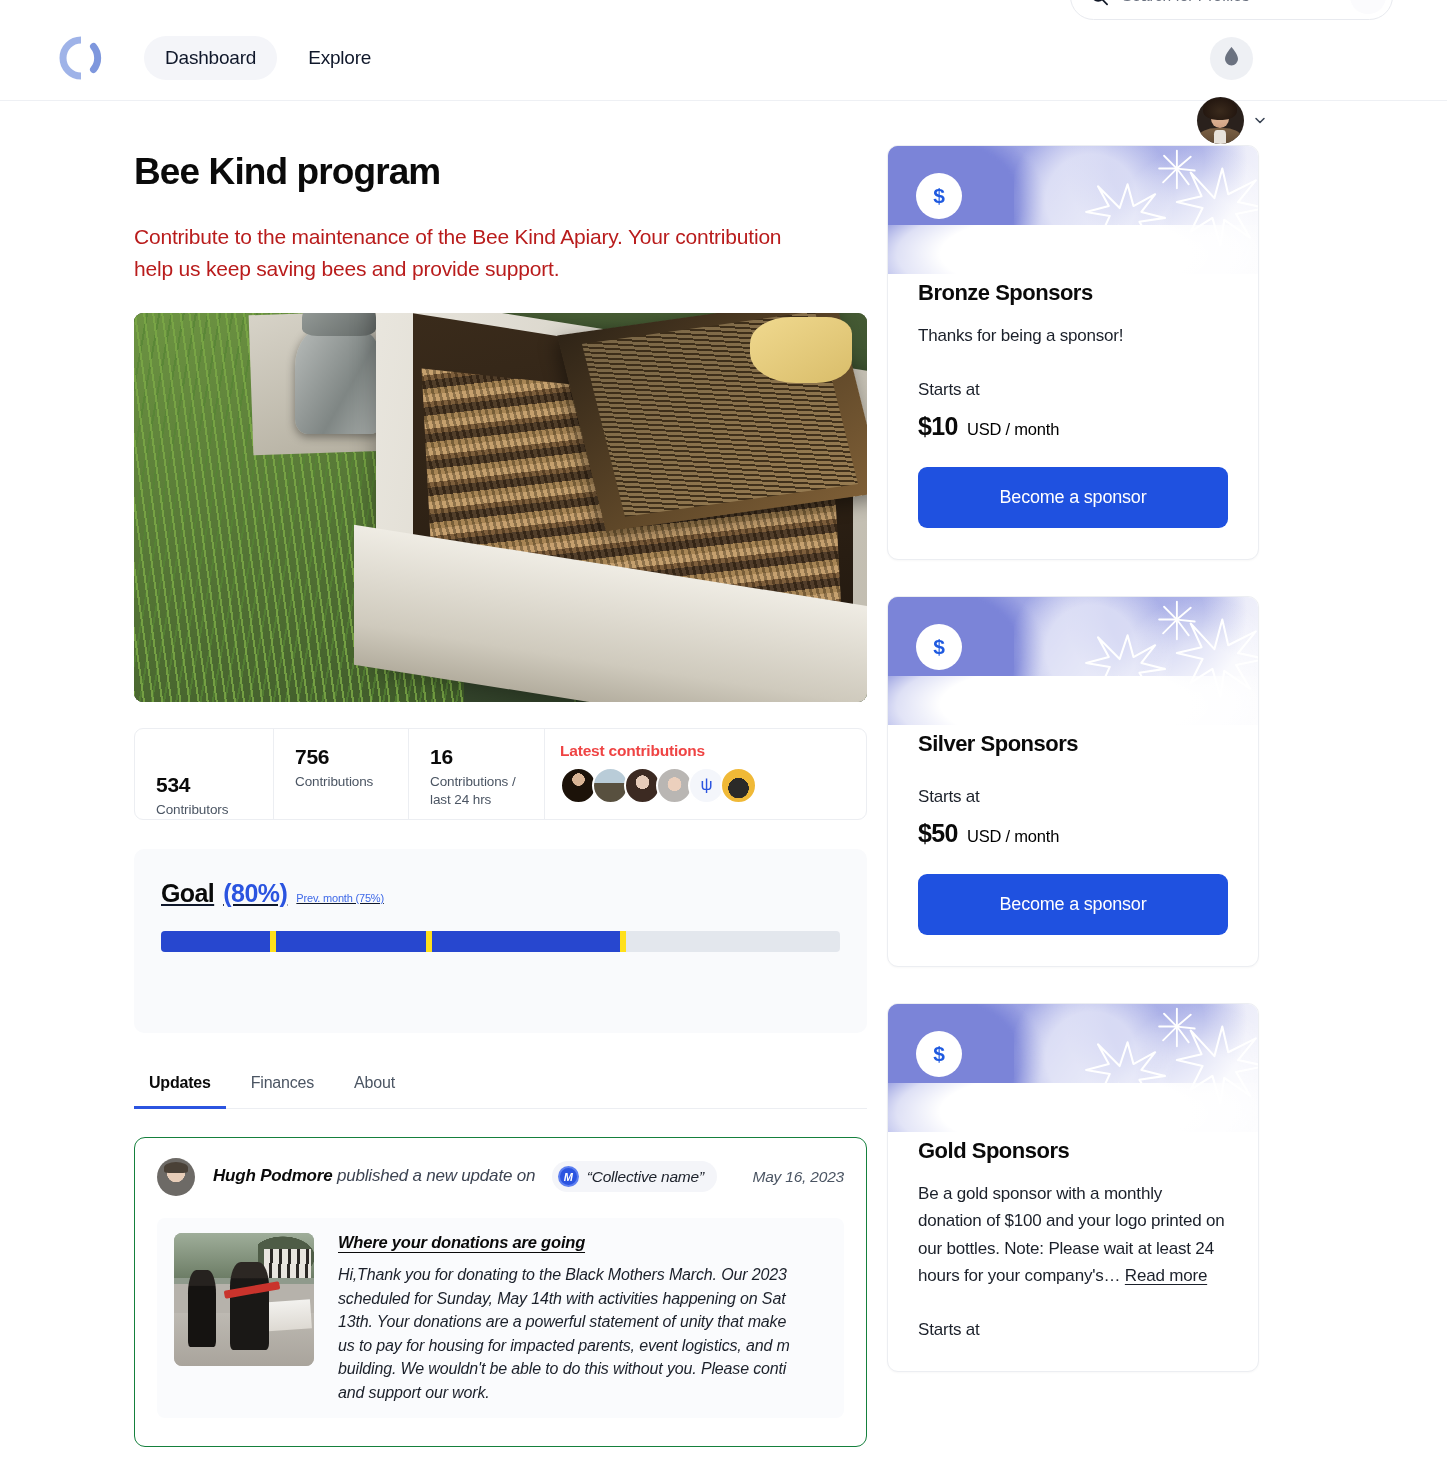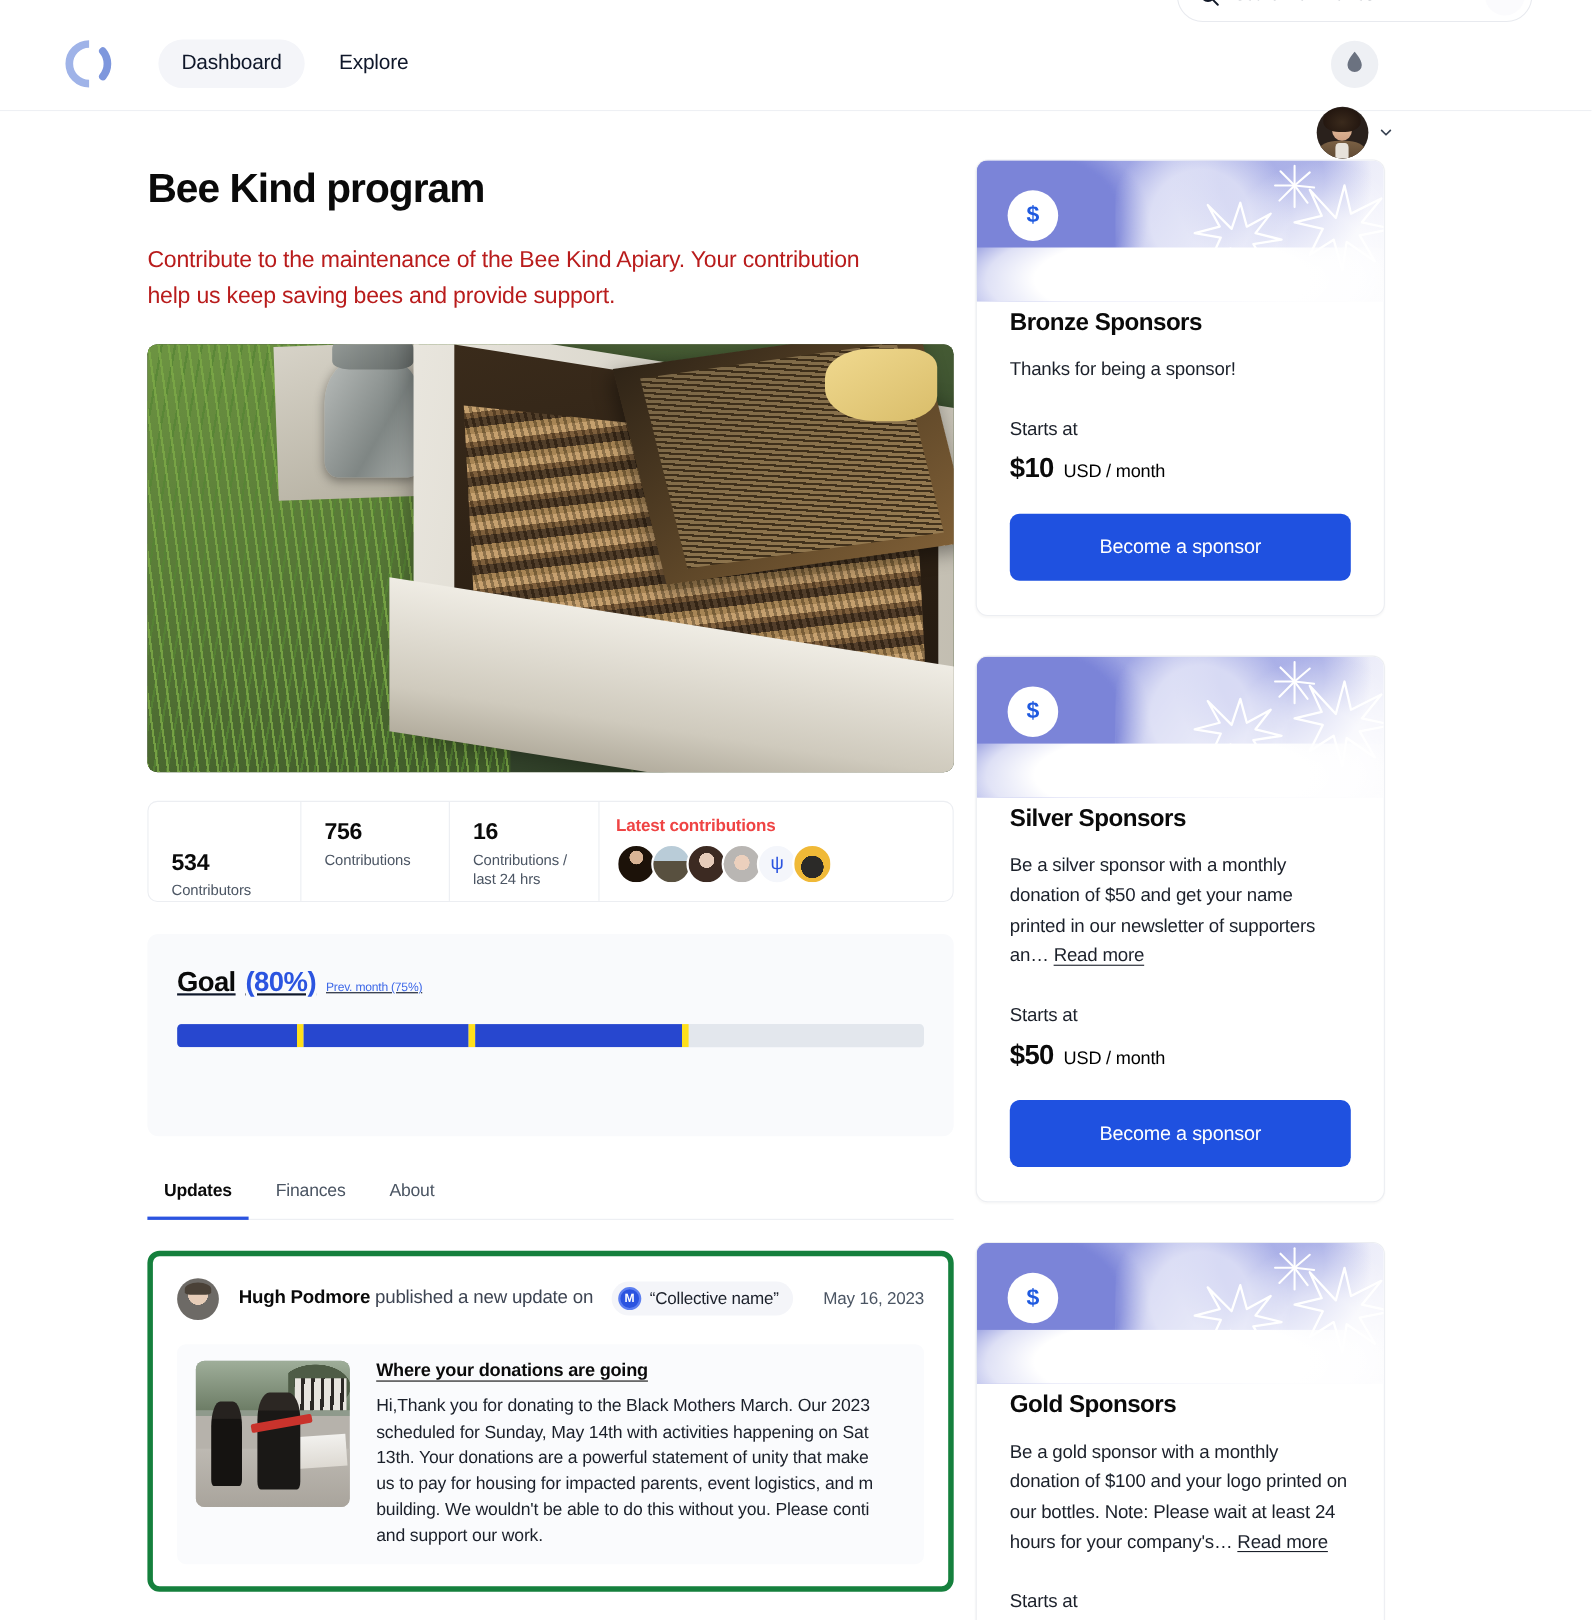--- a/index.html
+++ b/index.html
@@ -225,22 +225,22 @@
     font-size: 16px; padding: 8px 15px 16px 15px; color: #4b5563; letter-spacing: -0.2px;
     position: relative; cursor: pointer;
   }
   .tab.active { color: #0a0a0a; font-weight: bold; }
   .tab.active::after {
     content: ""; position: absolute; left: 0; right: 0; bottom: -1px; height: 3px; background: #2b54e0;
   }
 
   
   .update-card {
-    margin-top: 28px; width: 733px; height: 310px; border: 5px solid #15803d;
-    border-radius: 11px; padding: 20px 22px 0 22px; background: #fff; overflow: hidden;
+    margin-top: 28px; width: 733px; height: 310px; border: 1px solid #15803d;
+    border-radius: 11px; padding: 20px 22px 0 22px; background: #fff; overflow: hidden; font-style: italic;
   }
   .upd-head { display: flex; align-items: center; }
   .upd-av { width: 38px; height: 38px; border-radius: 50%; overflow: hidden; flex: 0 0 auto; position: relative;
     background: radial-gradient(circle at 50% 40%, #e7cdb8 0 30%, #6d6a66 31% 100%); }
   .upd-av::after { content:""; position:absolute; left:18%; top:10%; width:64%; height:30%;
     background:#4a4137; border-radius:50% 50% 20% 20%; }
   .upd-text { margin-left: 18px; font-size: 17px; color: #3d4452; letter-spacing: -0.2px; }
   .upd-author { font-weight: bold; color: #0a0a0a; }
   .upd-badge {
     display: inline-flex; align-items: center; gap: 8px; background: #f4f5f9;
@@ -551,23 +551,20 @@
             <line x1="158" y1="22" x2="158" y2="42"></line>
               <line x1="158" y1="22" x2="144" y2="36"></line>
             <line x1="158" y1="22" x2="140" y2="22"></line>
               <line x1="158" y1="22" x2="145" y2="9"></line>
           </g>
         </svg>
         <div class="tier-dollar">$</div>
       </div>
       <div class="tier-body">
         <div class="tier-name">Silver Sponsors</div>
-        <div class="tier-desc">
-          <span>Be a silver sponsor with a monthly donation of $50 and get your name printed in our newsletter of supporters an… </span><span class="read-more">Read more</span>
-        </div>
         <div class="tier-starts">Starts at</div>
         <div class="tier-price-row">
           <span class="tier-price">$50</span>
           <span class="tier-unit">USD / month</span>
         </div>
         <button class="tier-btn">Become a sponsor</button>
       </div>
     </div>
 
     <div class="tier-card clipped">

